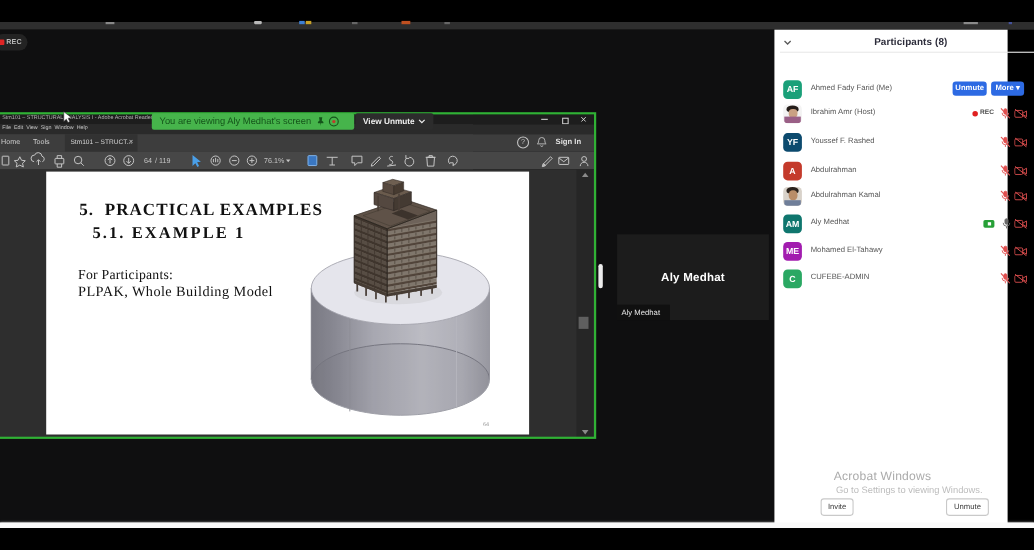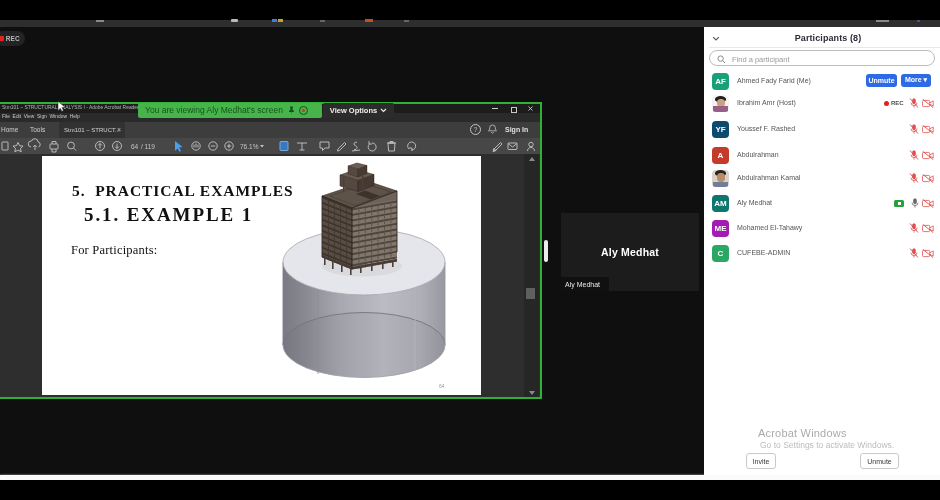--- a/index.html
+++ b/index.html
@@ -100,22 +100,23 @@
 
   <div class="a" style="left:0;top:50px;width:541px;height:244px;background:#2e2e2e">
     <div class="a" style="left:42px;top:2px;width:438.5px;height:239px;background:#fff"></div>
 
     <div class="a" style="left:524px;top:0;width:15px;height:244px;background:#262626"></div>
     <div class="a" style="left:529px;top:3px;width:0;height:0;border-left:3px solid transparent;border-right:3px solid transparent;border-bottom:4px solid #8a8a8a"></div>
     <div class="a" style="left:526px;top:134px;width:9px;height:11px;background:#5f5f5f"></div>
     <div class="a" style="left:529px;top:237px;width:0;height:0;border-left:3px solid transparent;border-right:3px solid transparent;border-top:4px solid #8a8a8a"></div>
 
     <div class="a" style="left:72px;top:28px;font-family:'Liberation Serif',serif;font-weight:bold;font-size:15.5px;color:#111;letter-spacing:.95px">5.&nbsp; PRACTICAL EXAMPLES</div>
-    <div class="a" style="left:84px;top:50px;font-family:'Liberation Serif',serif;font-weight:bold;font-size:19px;color:#111;letter-spacing:1.9px">5.1. EXAMPLE 1</div>
+    <div class="a" style="left:84px;top:50px;font-family:'Liberation Serif',serif;font-weight:bold;font-size:15px;color:#111;letter-spacing:1.9px">5.1. EXAMPLE 1</div>
     <div class="a" style="left:71px;top:89px;font-family:'Liberation Serif',serif;font-size:12.5px;color:#111;letter-spacing:.2px">For Participants:</div>
+    <div class="a" style="left:71px;top:103px;font-family:'Liberation Serif',serif;font-size:13px;color:#111;letter-spacing:.38px">PLPAK, Whole Building Model</div>
     <div class="a" style="left:439px;top:229px;font-size:5px;color:#999">64</div>
 
     <svg class="a" style="left:270px;top:-4px" width="200" height="245" viewBox="0 0 200 245">
       <defs>
         <linearGradient id="wall" x1="0" y1="0" x2="1" y2="0">
           <stop offset="0" stop-color="#808089"></stop>
             <stop offset="0.12" stop-color="#90909a"></stop>
           <stop offset="0.35" stop-color="#b9b9c2"></stop>
             <stop offset="0.62" stop-color="#d2d2d9"></stop>
           <stop offset="0.85" stop-color="#c2c2ca"></stop>
@@ -343,50 +344,43 @@
 <div class="a" style="left:138px;top:103px;width:184px;height:14.5px;background:#46b44b;border-radius:2px;display:flex;align-items:center">
   <span style="font-size:8.5px;color:#14541a;margin-left:7px;white-space:nowrap">You are viewing Aly Medhat's screen</span>
   <svg style="margin-left:5px" width="7" height="9" viewBox="0 0 7 9">
       <path d="M2 0.5h3l-0.5 3 1.5 1.5v1h-2.2L3.5 8.5 3.2 6H1v-1l1.5-1.5z" fill="#14541a"></path>
     </svg>
   <span style="width:7px;height:7px;border:1.2px solid #14541a;border-radius:50%;margin-left:4px;display:inline-flex;align-items:center;justify-content:center">
       <span style="width:3px;height:3px;background:#c03a2b;border-radius:50%"></span>
     </span>
 </div>
 <div class="a" style="left:323px;top:103px;width:71px;height:14.5px;background:#2c2c2c;border-radius:2px;display:flex;align-items:center;justify-content:center">
-  <span style="font-size:7.5px;font-weight:bold;color:#f0f0f0">View Options</span>
+  <span style="font-size:7.5px;font-weight:bold;color:#f0f0f0">View Unmute</span>
   <svg style="margin-left:3px" width="7" height="5" viewBox="0 0 7 5">
       <path d="M1 1l2.5 2.5L6 1" fill="none" stroke="#f0f0f0" stroke-width="1.1"></path>
     </svg>
 </div>
 
 <div class="a" style="left:544px;top:240px;width:4px;height:22px;background:#ececec;border-radius:2px"></div>
 
 <div class="a" style="left:561px;top:213px;width:138px;height:78px;background:#1c1c1c">
   <div class="a" style="left:0;top:0;width:138px;height:78px;display:flex;align-items:center;justify-content:center;font-weight:bold;font-size:10.5px;color:#fff;letter-spacing:.2px">Aly Medhat</div>
   <div class="a" style="left:0;top:64px;width:48px;height:14px;background:#101010;display:flex;align-items:center">
       <span style="font-size:7px;color:#e8e8e8;margin-left:4px">Aly Medhat</span>
     </div>
 </div>
 
-<div class="a" style="left:704px;top:27px;width:236px;height:452px;background:#fff">
+<div class="a" style="left:704px;top:27px;width:212px;height:452px;background:#fff">
 
   <svg class="a" style="left:8px;top:8.5px" width="8" height="6" viewBox="0 0 8 6">
       <path d="M1.2 1.2L4 4l2.8-2.8" fill="none" stroke="#5a5a5a" stroke-width="1.2"></path>
     </svg>
   <div class="a" style="left:6px;top:6px;width:236px;text-align:center;font-size:9px;font-weight:bold;color:#2c2c3a;letter-spacing:.1px">Participants (8)</div>
   <div class="a" style="left:5px;top:19.5px;width:231px;height:1px;background:#e9e9e9"></div>
 
-  <div class="a" style="left:5px;top:22.5px;width:226px;height:16px;border:1px solid #bdbdbd;border-radius:8px;box-sizing:border-box">
-    <svg class="a" style="left:7px;top:4px" width="9" height="9" viewBox="0 0 9 9">
-        <circle cx="3.6" cy="3.6" r="2.7" fill="none" stroke="#8a8a8a" stroke-width="1"></circle>
-        <line x1="5.8" y1="5.8" x2="8" y2="8" stroke="#8a8a8a" stroke-width="1"></line>
-      </svg>
-    <span class="a" style="left:22px;top:4px;font-size:7.5px;color:#9a9a9a">Find a participant</span>
-  </div>
 
 </div>
 
 <div id="rows">
     <div class="av" style="top:73px;background:#1aa079">AF</div>
     <div class="a row-name" style="left:737px;top:77px">Ahmed Fady Farid (Me)</div>
     <div class="a" style="left:866px;top:74px;width:31px;height:12.5px;background:#2d6ae3;border-radius:3px;display:flex;align-items:center;justify-content:center;font-size:7px;font-weight:bold;color:#fff">Unmute</div>
     <div class="a" style="left:901px;top:74px;width:30px;height:12.5px;background:#2d6ae3;border-radius:3px;display:flex;align-items:center;justify-content:center;font-size:7px;font-weight:bold;color:#fff">More&nbsp;▾</div>
     <div class="av" style="top:95px;background:linear-gradient(180deg,#f5f5f5 0%,#f0efef 100%);overflow:hidden">
       <span style="position:absolute;left:3px;top:1px;width:11px;height:6px;border-radius:50% 50% 40% 40%;background:#241d19"></span>
@@ -515,18 +509,18 @@
     <svg class="a" style="left:922px;top:248.5px" width="12" height="9" viewBox="0 0 12 9">
       <g stroke="#e05050" fill="none" stroke-width="0.8">
         <rect x="0.5" y="1.4" width="7.2" height="6.2" rx="1"></rect>
         <path d="M8 3.8l3.2-1.9v5.2L8 5.2"></path>
         <line x1="0.7" y1="0.3" x2="11.3" y2="8.7" stroke-width="0.9"></line>
       </g>
     </svg>
   </div>
 
 <div class="a" style="left:758px;top:427px;font-size:11px;color:#ababab;letter-spacing:.2px">Acrobat Windows</div>
-<div class="a" style="left:760px;top:440px;font-size:8.5px;color:#bcbcbc">Go to Settings to activate Windows.</div>
+<div class="a" style="left:760px;top:440px;font-size:8.5px;color:#bcbcbc">Go to Settings to viewing Windows.</div>
 <div class="a" style="left:746px;top:453px;width:30px;height:16px;border:1px solid #c9c9c9;border-radius:3px;box-sizing:border-box;display:flex;align-items:center;justify-content:center;font-size:7px;color:#3a3a3a;background:#fff">Invite</div>
 <div class="a" style="left:860px;top:453px;width:39px;height:16px;border:1px solid #c9c9c9;border-radius:3px;box-sizing:border-box;display:flex;align-items:center;justify-content:center;font-size:7px;color:#3a3a3a;background:#fff">Unmute</div>
 
 <div class="a" style="left:0;top:474.5px;width:940px;height:5.5px;background:#fafafa;box-shadow:0 0 2px rgba(255,255,255,.8)"></div>
 <div class="a" style="left:0;top:480px;width:940px;height:20px;background:#000"></div>
 
 </body></html>

